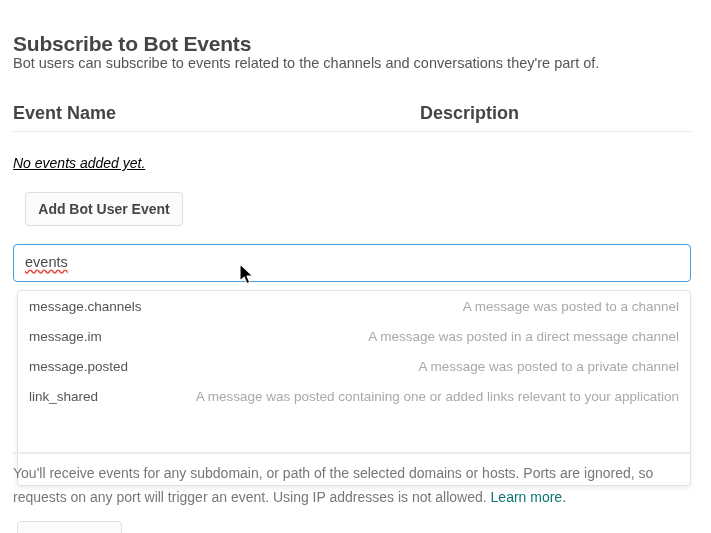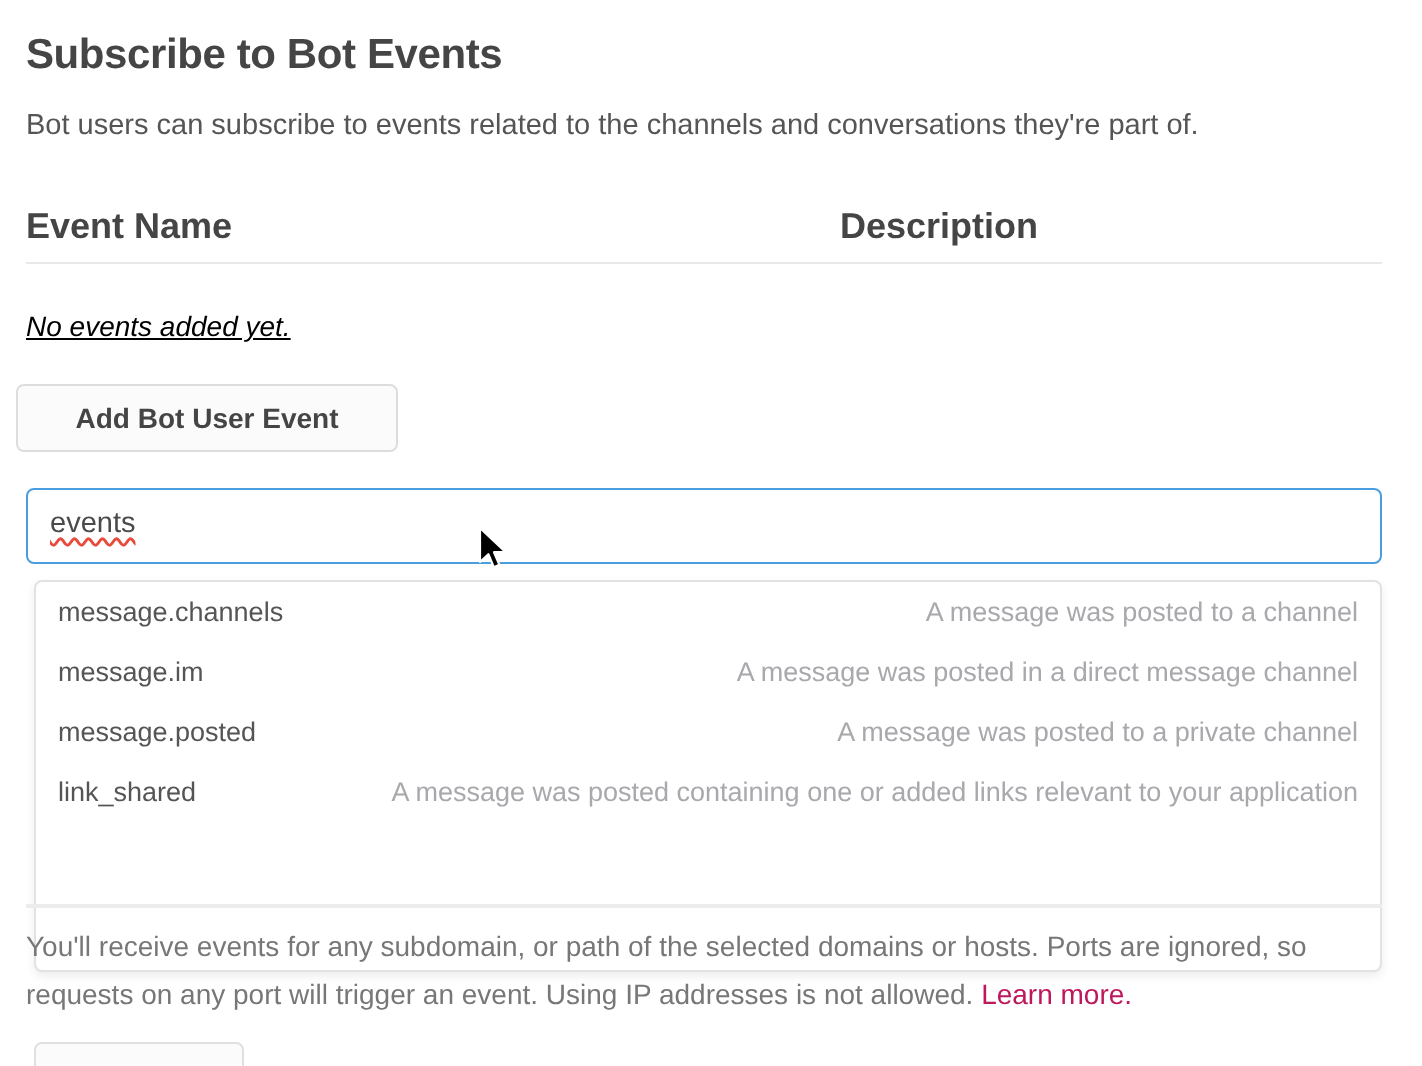--- a/index.html
+++ b/index.html
@@ -21,21 +21,21 @@
     position: absolute;
     left: 0; top: 0;
     width: 711px;
     height: 533px;
   }
 
   
   .section-title {
     position: absolute;
     left: 13px;
-    top: 16px;
+    top: 32px;
     font-size: 21px;
     font-weight: bold;
     color: #454545;
     letter-spacing: -0.2px;
     white-space: nowrap;
   }
   .section-desc {
     position: absolute;
     left: 13px;
     top: 55px;
@@ -93,23 +93,23 @@
     font-family: "Liberation Sans", sans-serif;
     font-size: 14px;
     font-weight: bold;
     color: #454545;
     cursor: pointer;
     padding: 0;
     text-align: center;
     white-space: nowrap;
   }
   .btn-add-event {
-    left: 8px;
+    left: 25px;
     top: 192px;
-    width: 191px;
+    width: 158px;
     height: 34px;
     line-height: 32px;
   }
   .btn-bottom {
     left: 17px;
     top: 521px;
     width: 105px;
     height: 30px;
     line-height: 28px;
     font-size: 13px;
@@ -193,21 +193,21 @@
   .footer-note {
     position: absolute;
     left: 13px;
     top: 461px;
     width: 672px;
     font-size: 14px;
     line-height: 24px;
     color: #777777;
   }
   .footer-link {
-    color: #be185d;
+    color: #0f766e;
     text-decoration: none;
   }
 
   
   .cursor {
     position: absolute;
     left: 239px;
     top: 263px;
     width: 16px;
     height: 24px;

